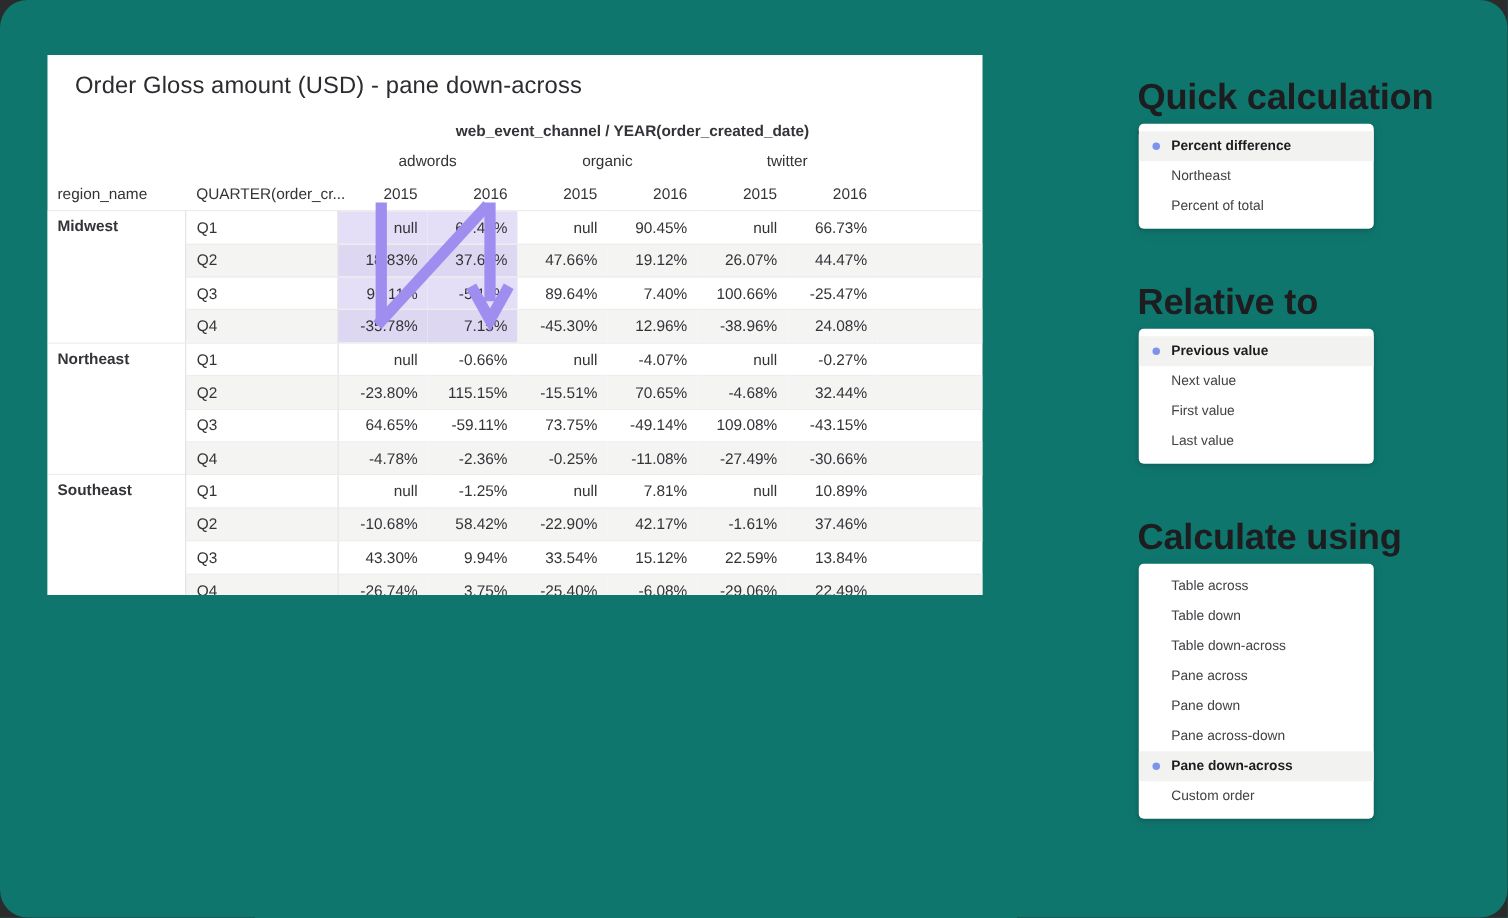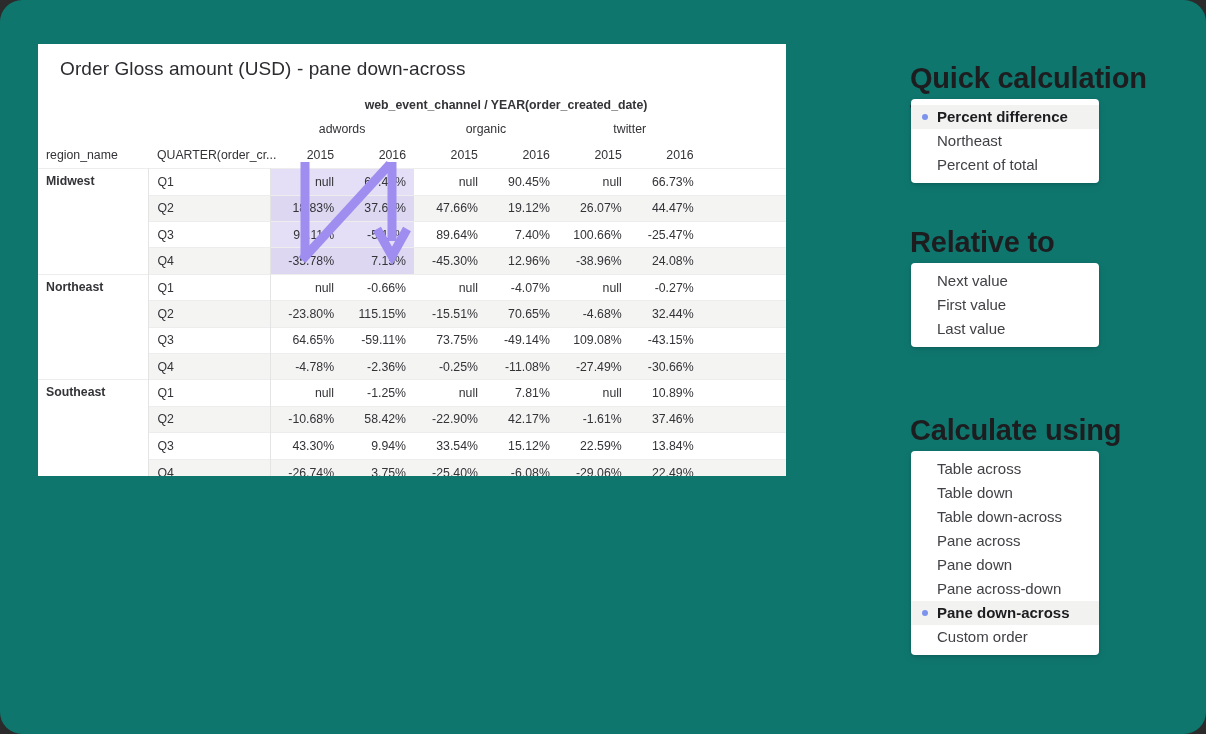--- a/index.html
+++ b/index.html
@@ -122,21 +122,21 @@
     border-radius: 4px;
     box-shadow: 0 1px 3px rgba(0,0,0,.16), 0 3px 10px rgba(0,0,0,.07);
     padding: 6px 0;
     overflow: hidden;
   }
   .menu-item {
     position: relative;
     height: 24px;
     line-height: 24px;
     padding-left: 26px;
-    font-size: 15px;
+    font-size: 11px;
     color: #414146;
     white-space: nowrap;
   }
   .menu-item.selected {
     background: #f2f2f1;
     font-weight: bold;
     color: #1d1d20;
   }
   .menu-item .bullet {
     position: absolute;
@@ -341,20 +341,21 @@
 
   <div class="panel-heading" id="panel-quick-heading">Quick calculation type</div>
   <div class="menu" id="menu-quick">
       <div class="menu-item selected"><span class="bullet"></span><span>Percent difference</span></div>
       <div class="menu-item"><span>Northeast</span></div>
       <div class="menu-item"><span>Percent of total</span></div>
     </div>
 
   <div class="panel-heading" id="panel-relative-heading">Relative to</div>
   <div class="menu" id="menu-relative">
+      <div class="menu-item selected"><span class="bullet"></span><span>Previous value</span></div>
       <div class="menu-item"><span>Next value</span></div>
       <div class="menu-item"><span>First value</span></div>
       <div class="menu-item"><span>Last value</span></div>
     </div>
 
   <div class="panel-heading" id="panel-calc-heading">Calculate using</div>
   <div class="menu" id="menu-calc">
       <div class="menu-item"><span>Table across</span></div>
       <div class="menu-item"><span>Table down</span></div>
       <div class="menu-item"><span>Table down-across</span></div>

